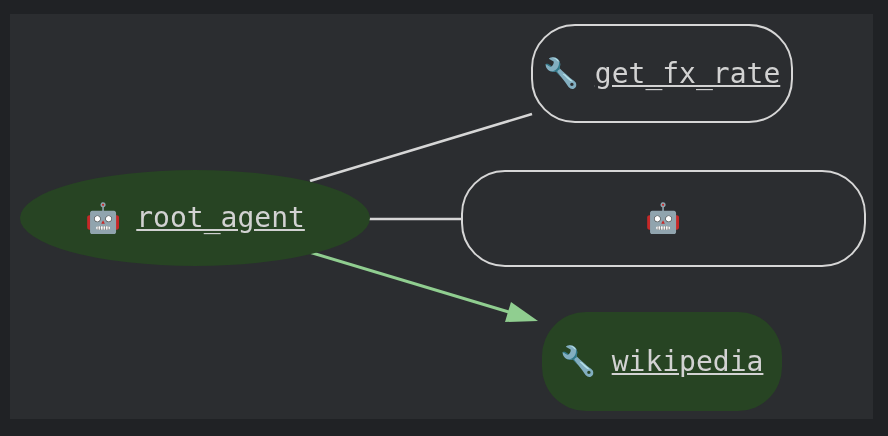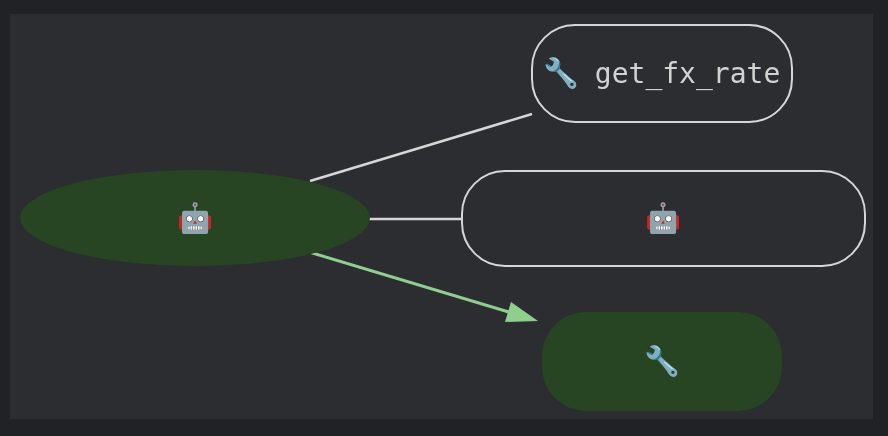--- a/index.html
+++ b/index.html
@@ -43,20 +43,21 @@
     white-space: nowrap;
     cursor: pointer;
   }
   .node .icon {
     font-size: 29px;
     line-height: 1;
   }
   .node .label {
     line-height: 1;
     letter-spacing: 0;
+    text-decoration: underline;
   }
   .green-fill { background: var(--node_green, #274423); }
   .outlined   { border: 2px solid var(--node_border, #d6d6d6); background: transparent; }
   .rounded    { border-radius: 44px; }
   .node-root {
     left: 10px;
     top: 156px;
     width: 350px;
     height: 96px;
     border-radius: 50%;
@@ -87,28 +88,30 @@
 
   <svg class="edges" viewBox="0 0 863 405">
     <line class="edge gray" x1="300" y1="167" x2="522" y2="100"></line>
     <line class="edge gray" x1="356" y1="205" x2="451" y2="205"></line>
     <line class="edge green" x1="299" y1="238" x2="502" y2="299"></line>
     <polygon class="arrowhead" points="528,307 495,308 501,288"></polygon>
   </svg>
 
   <div class="node node-root green-fill">
     <span class="icon">🤖</span>
+    <span class="label">root_agent</span>
   </div>
 
   <div class="node node-fx outlined rounded">
     <span class="icon">🔧</span>
     <span class="label">get_fx_rate</span>
   </div>
 
   <div class="node node-google outlined rounded">
     <span class="icon">🤖</span>
   </div>
 
   <div class="node node-wiki green-fill rounded">
     <span class="icon">🔧</span>
+    <span class="label">wikipedia</span>
   </div>
 
 </div>
 
 </body></html>

